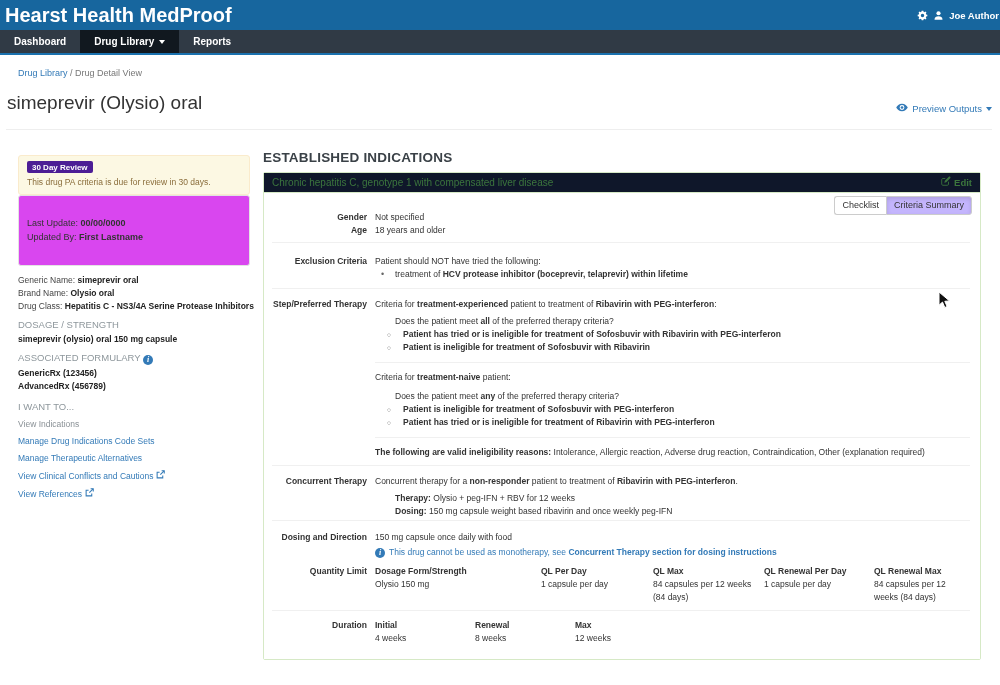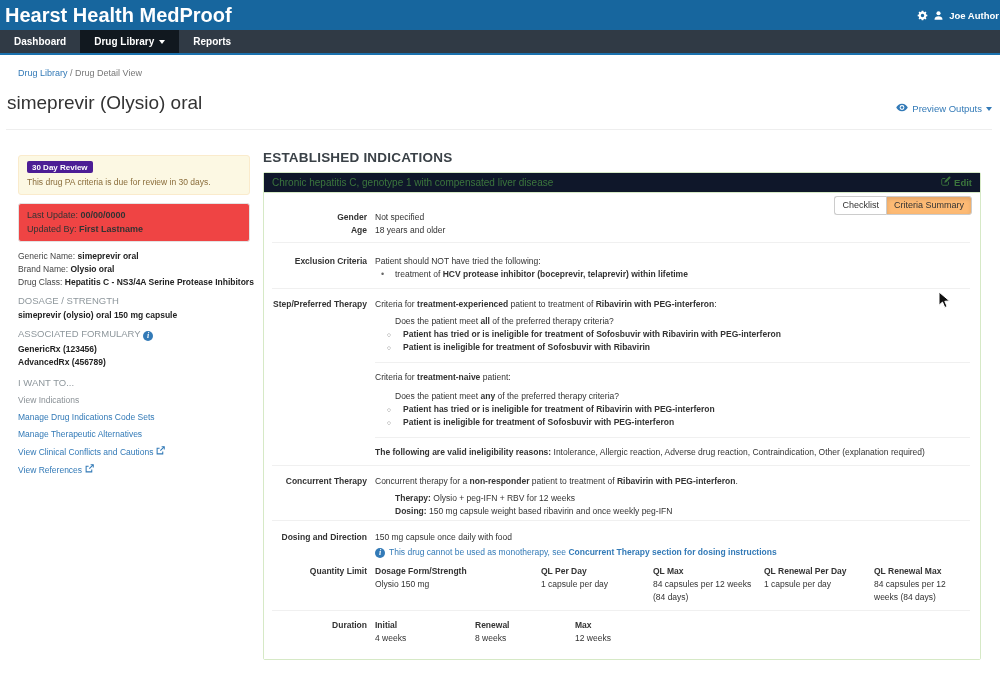--- a/index.html
+++ b/index.html
@@ -25,21 +25,21 @@
   .page-title { position:absolute; left:7px; top:92px; font-size:19px; font-weight:400; color:#333; }
   .preview-outputs { position:absolute; right:8px; top:103px; font-size:9.5px; color:#337AB7; display:flex; align-items:center; gap:4px; }
   .preview-outputs .caret { border-top-color:#337AB7; }
   .page-hr { position:absolute; left:6px; top:129px; width:986px; border-top:1px solid #eee; }
 
   
   .sidebar { position:absolute; left:18px; top:149px; width:232px; font-size:9px; }
   .alert-warning { margin-top:6px; background:#FCF8E3; border:1px solid #FAEBCC; border-radius:3px; padding:5px 8px 6px; }
   .review-badge { display:inline-block; background:#4c1d95; color:#fff; font-size:8px; font-weight:bold; padding:1.5px 5px; border-radius:2px; }
   .alert-text { margin-top:3px; color:#8A6D3B; font-size:8.5px; line-height:12px; }
-  .well { margin-top:8px; background:#ef4444; border:1px solid #E3E3E3; border-radius:3px; padding:5px 8px; font-size:9px; line-height:13.5px; color:#333; }
+  .well { margin-top:0; background:#d946ef; border:1px solid #E3E3E3; border-radius:3px; padding:21px 8px; font-size:9px; line-height:13.5px; color:#333; }
   .drug-info { margin-top:8px; font-size:8.5px; line-height:13px; color:#444; white-space:nowrap; }
   .drug-info .b { color:#222; }
   .side-heading { margin-top:6px; font-size:9.5px; color:#8E979C; line-height:12px; }
   .side-bold { margin-top:2px; font-size:8.5px; font-weight:bold; line-height:13px; color:#222; }
   .side-links { margin-top:2px; }
   .side-link { margin-top:6px; font-size:8.5px; line-height:11px; color:#337AB7; display:flex; align-items:center; gap:3px; }
   .side-link.current { color:#8a9196; }
   .info-icon { display:inline-block; width:10px; height:10px; border-radius:50%; background:#337AB7; color:#fff; font-family:"Liberation Serif",serif; font-style:italic; font-weight:bold; font-size:8px; line-height:10px; text-align:center; vertical-align:-1px; }
 
   
@@ -47,21 +47,21 @@
   .section-title { margin-top:6px; font-size:13.5px; font-weight:bold; color:#3A4147; letter-spacing:.2px; }
   .panel { margin-top:7px; border:1px solid #D6E9C6; border-radius:2px; }
   .panel-heading { background:#0f172a; border-bottom:1px solid #D6E9C6; padding:3px 8px; color:#3C763D; font-size:10px; line-height:12px; display:flex; justify-content:space-between; align-items:center; }
   .edit-link { display:flex; align-items:center; gap:3px; color:#3C763D; font-size:9.5px; font-weight:bold; }
   .panel-body { position:relative; padding:0 10px 14px 8px; background:#fff; font-size:8.5px; line-height:13px; }
 
   .toggle-group { position:absolute; top:3px; right:8px; display:flex; }
   .tbtn { font-size:9px; line-height:11px; padding:3px 7px; border:1px solid #ccc; background:#fff; color:#333; }
   .tbtn:first-child { border-radius:3px 0 0 3px; border-right:none; }
   .tbtn:last-child { border-radius:0 3px 3px 0; }
-  .tbtn.active { background:#fdba74; box-shadow:inset 0 2px 4px rgba(0,0,0,.12); }
+  .tbtn.active { background:#c4b5fd; box-shadow:inset 0 2px 4px rgba(0,0,0,.12); }
 
   .crow { display:flex; }
   .crow + .crow { border-top:1px solid #F0F0F0; }
   .clabel { width:95px; min-width:95px; text-align:right; font-weight:bold; color:#333; }
   .cvalue { flex:1; padding-left:8px; }
   .field { display:flex; }
   .row-demo { padding:18px 0 5px; flex-direction:column; }
   .row-excl { padding:12px 0 7px; }
   .row-step { padding:9px 0 6px; }
   .row-conc { padding:9px 0 2px; }
@@ -253,25 +253,25 @@
                 <span class="dot">○</span>
                 <span class="btxt"><span class="b">Patient is ineligible for treatment of Sofosbuvir with Ribavirin</span></span>
               </div>
           </div>
           <div class="inner-div"></div>
           <div><span>Criteria for </span><span class="b">treatment-naive</span><span> patient:</span></div>
           <div class="indent6 mt6"><span>Does the patient meet </span><span class="b">any</span><span> of the preferred therapy criteria?</span></div>
           <div class="bullets">
             <div class="bullet">
                 <span class="dot">○</span>
-                <span class="btxt"><span class="b">Patient has tried or is ineligible for treatment of Ribavirin with PEG-interferon</span></span>
+                <span class="btxt"><span class="b">Patient is ineligible for treatment of Sofosbuvir with PEG-interferon</span></span>
               </div>
             <div class="bullet">
                 <span class="dot">○</span>
-                <span class="btxt"><span class="b">Patient is ineligible for treatment of Sofosbuvir with PEG-interferon</span></span>
+                <span class="btxt"><span class="b">Patient has tried or is ineligible for treatment of Ribavirin with PEG-interferon</span></span>
               </div>
           </div>
           <div class="inner-div"></div>
           <div class="footnote mt6"><span class="b">The following are valid ineligibility reasons:</span><span> Intolerance, Allergic reaction, Adverse drug reaction, Contraindication, Other (explanation required)</span></div>
         </div>
       </div>
 
       <div class="crow row-conc">
         <div class="clabel">Concurrent Therapy</div>
         <div class="cvalue">

